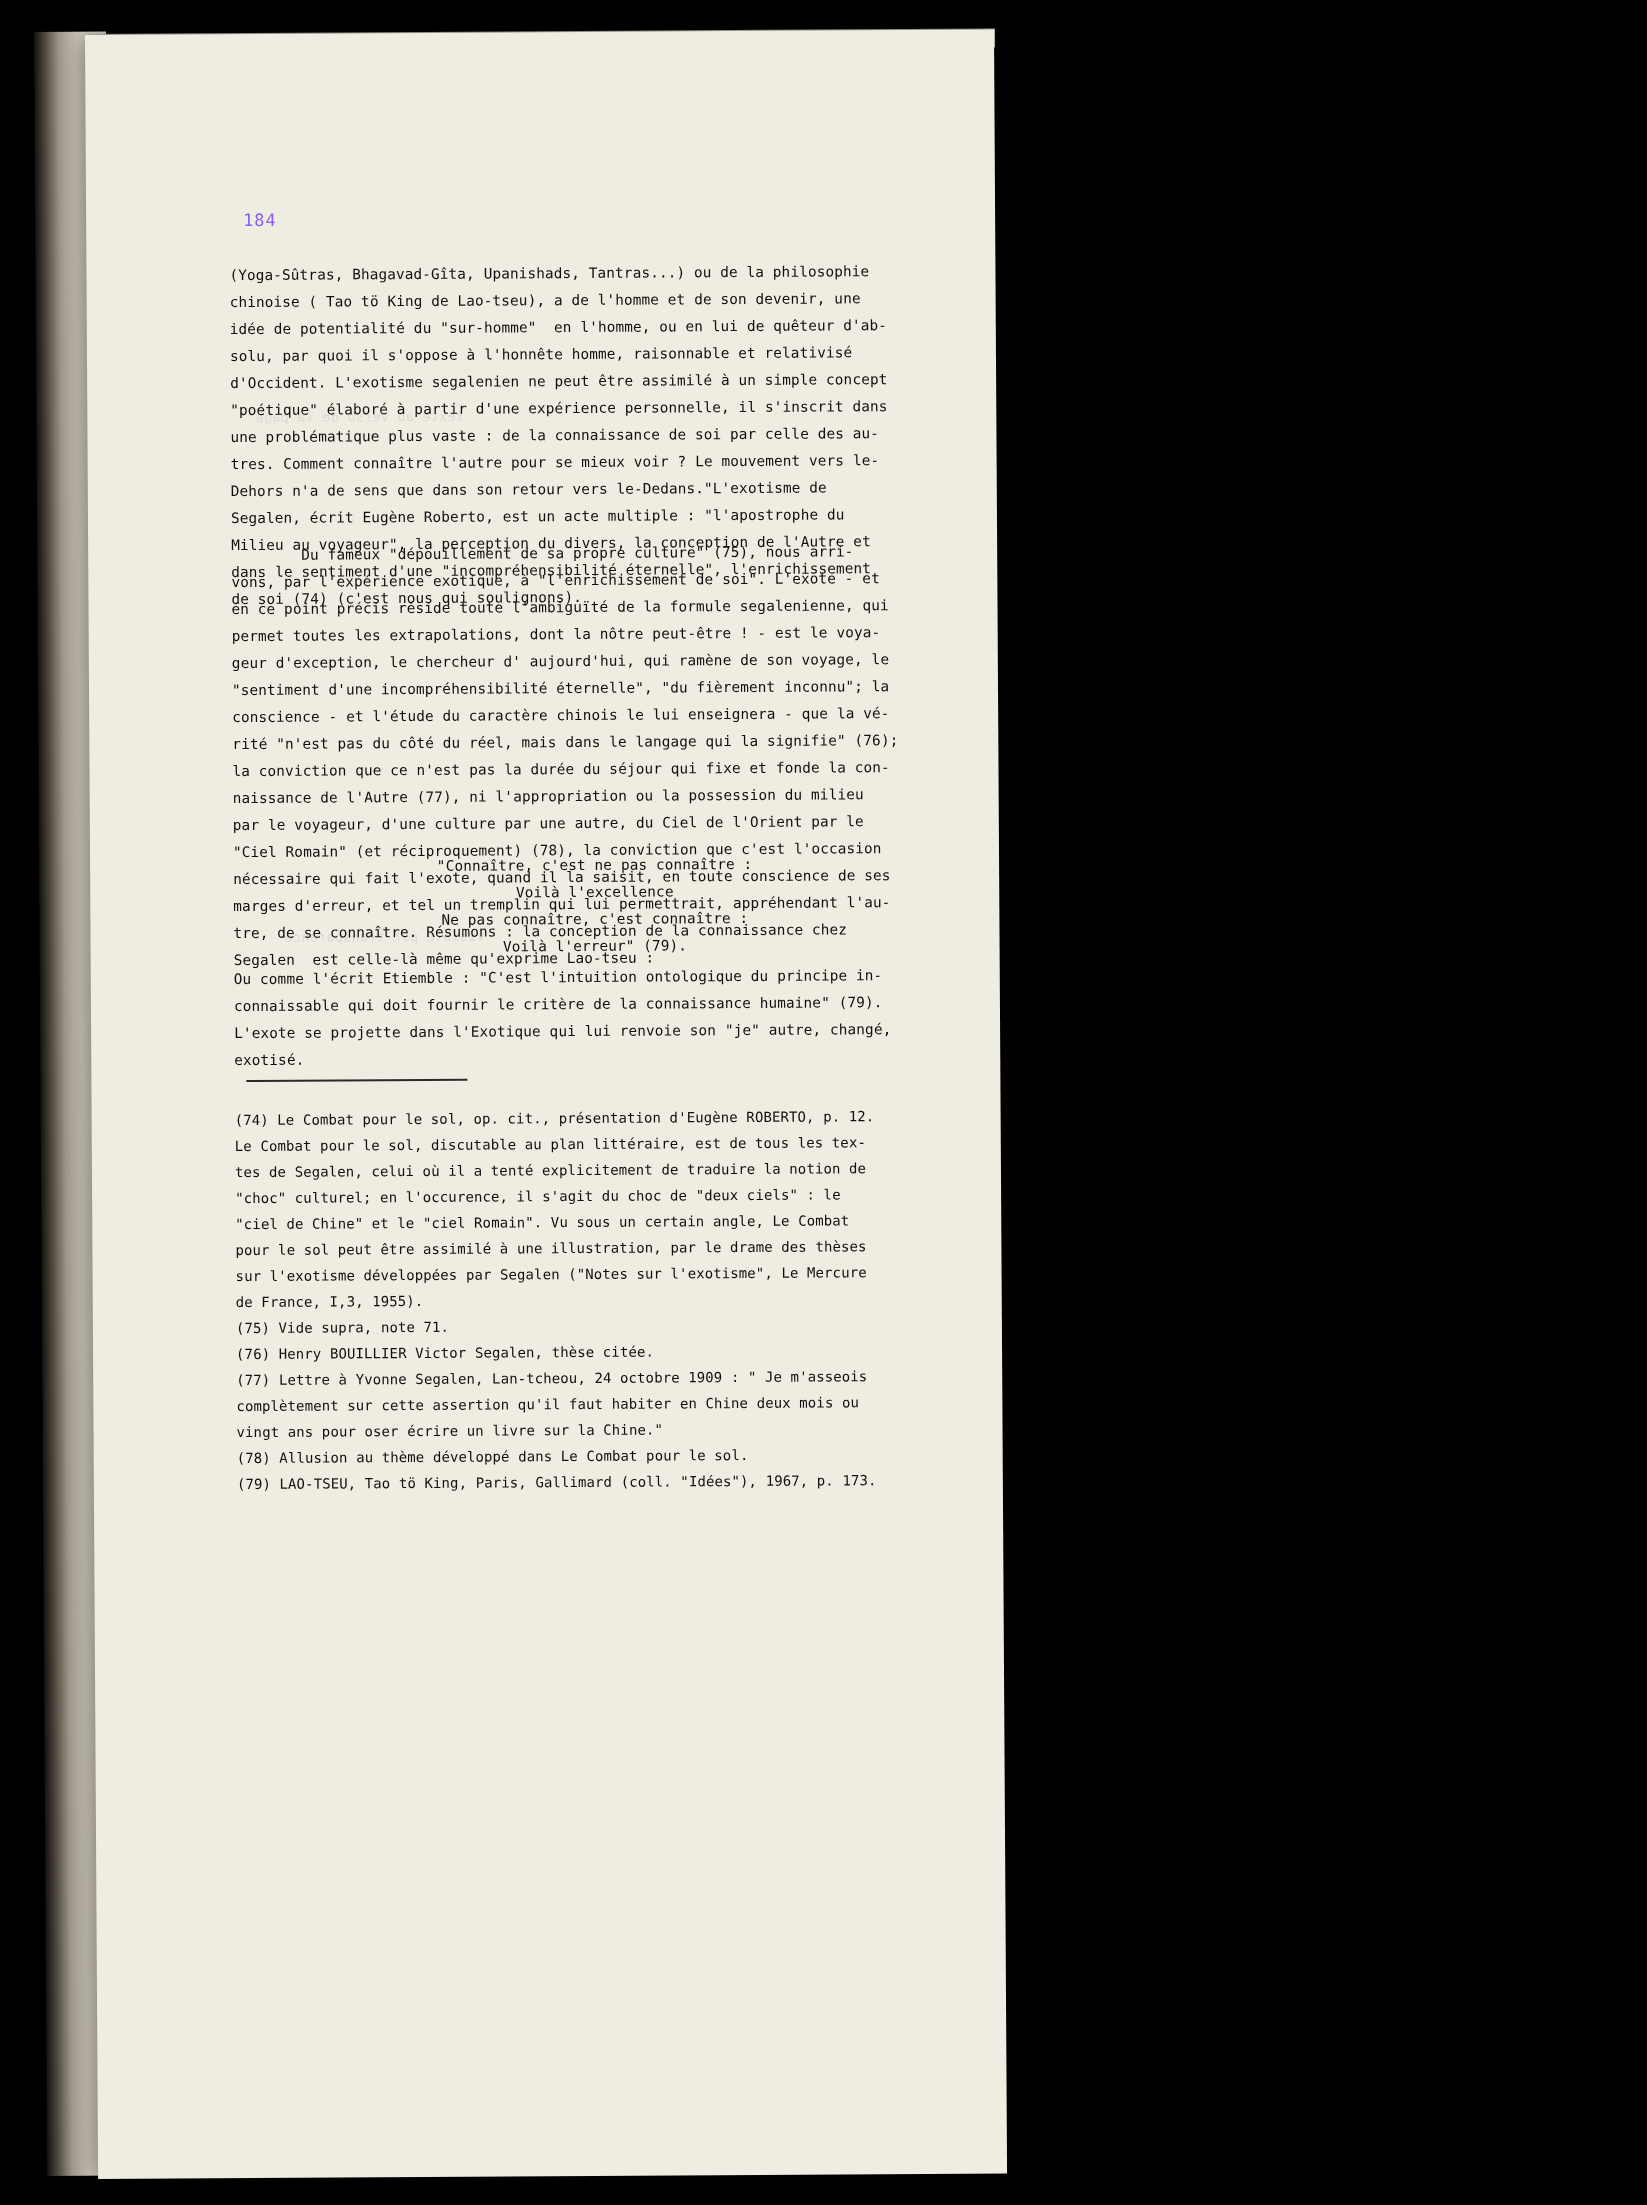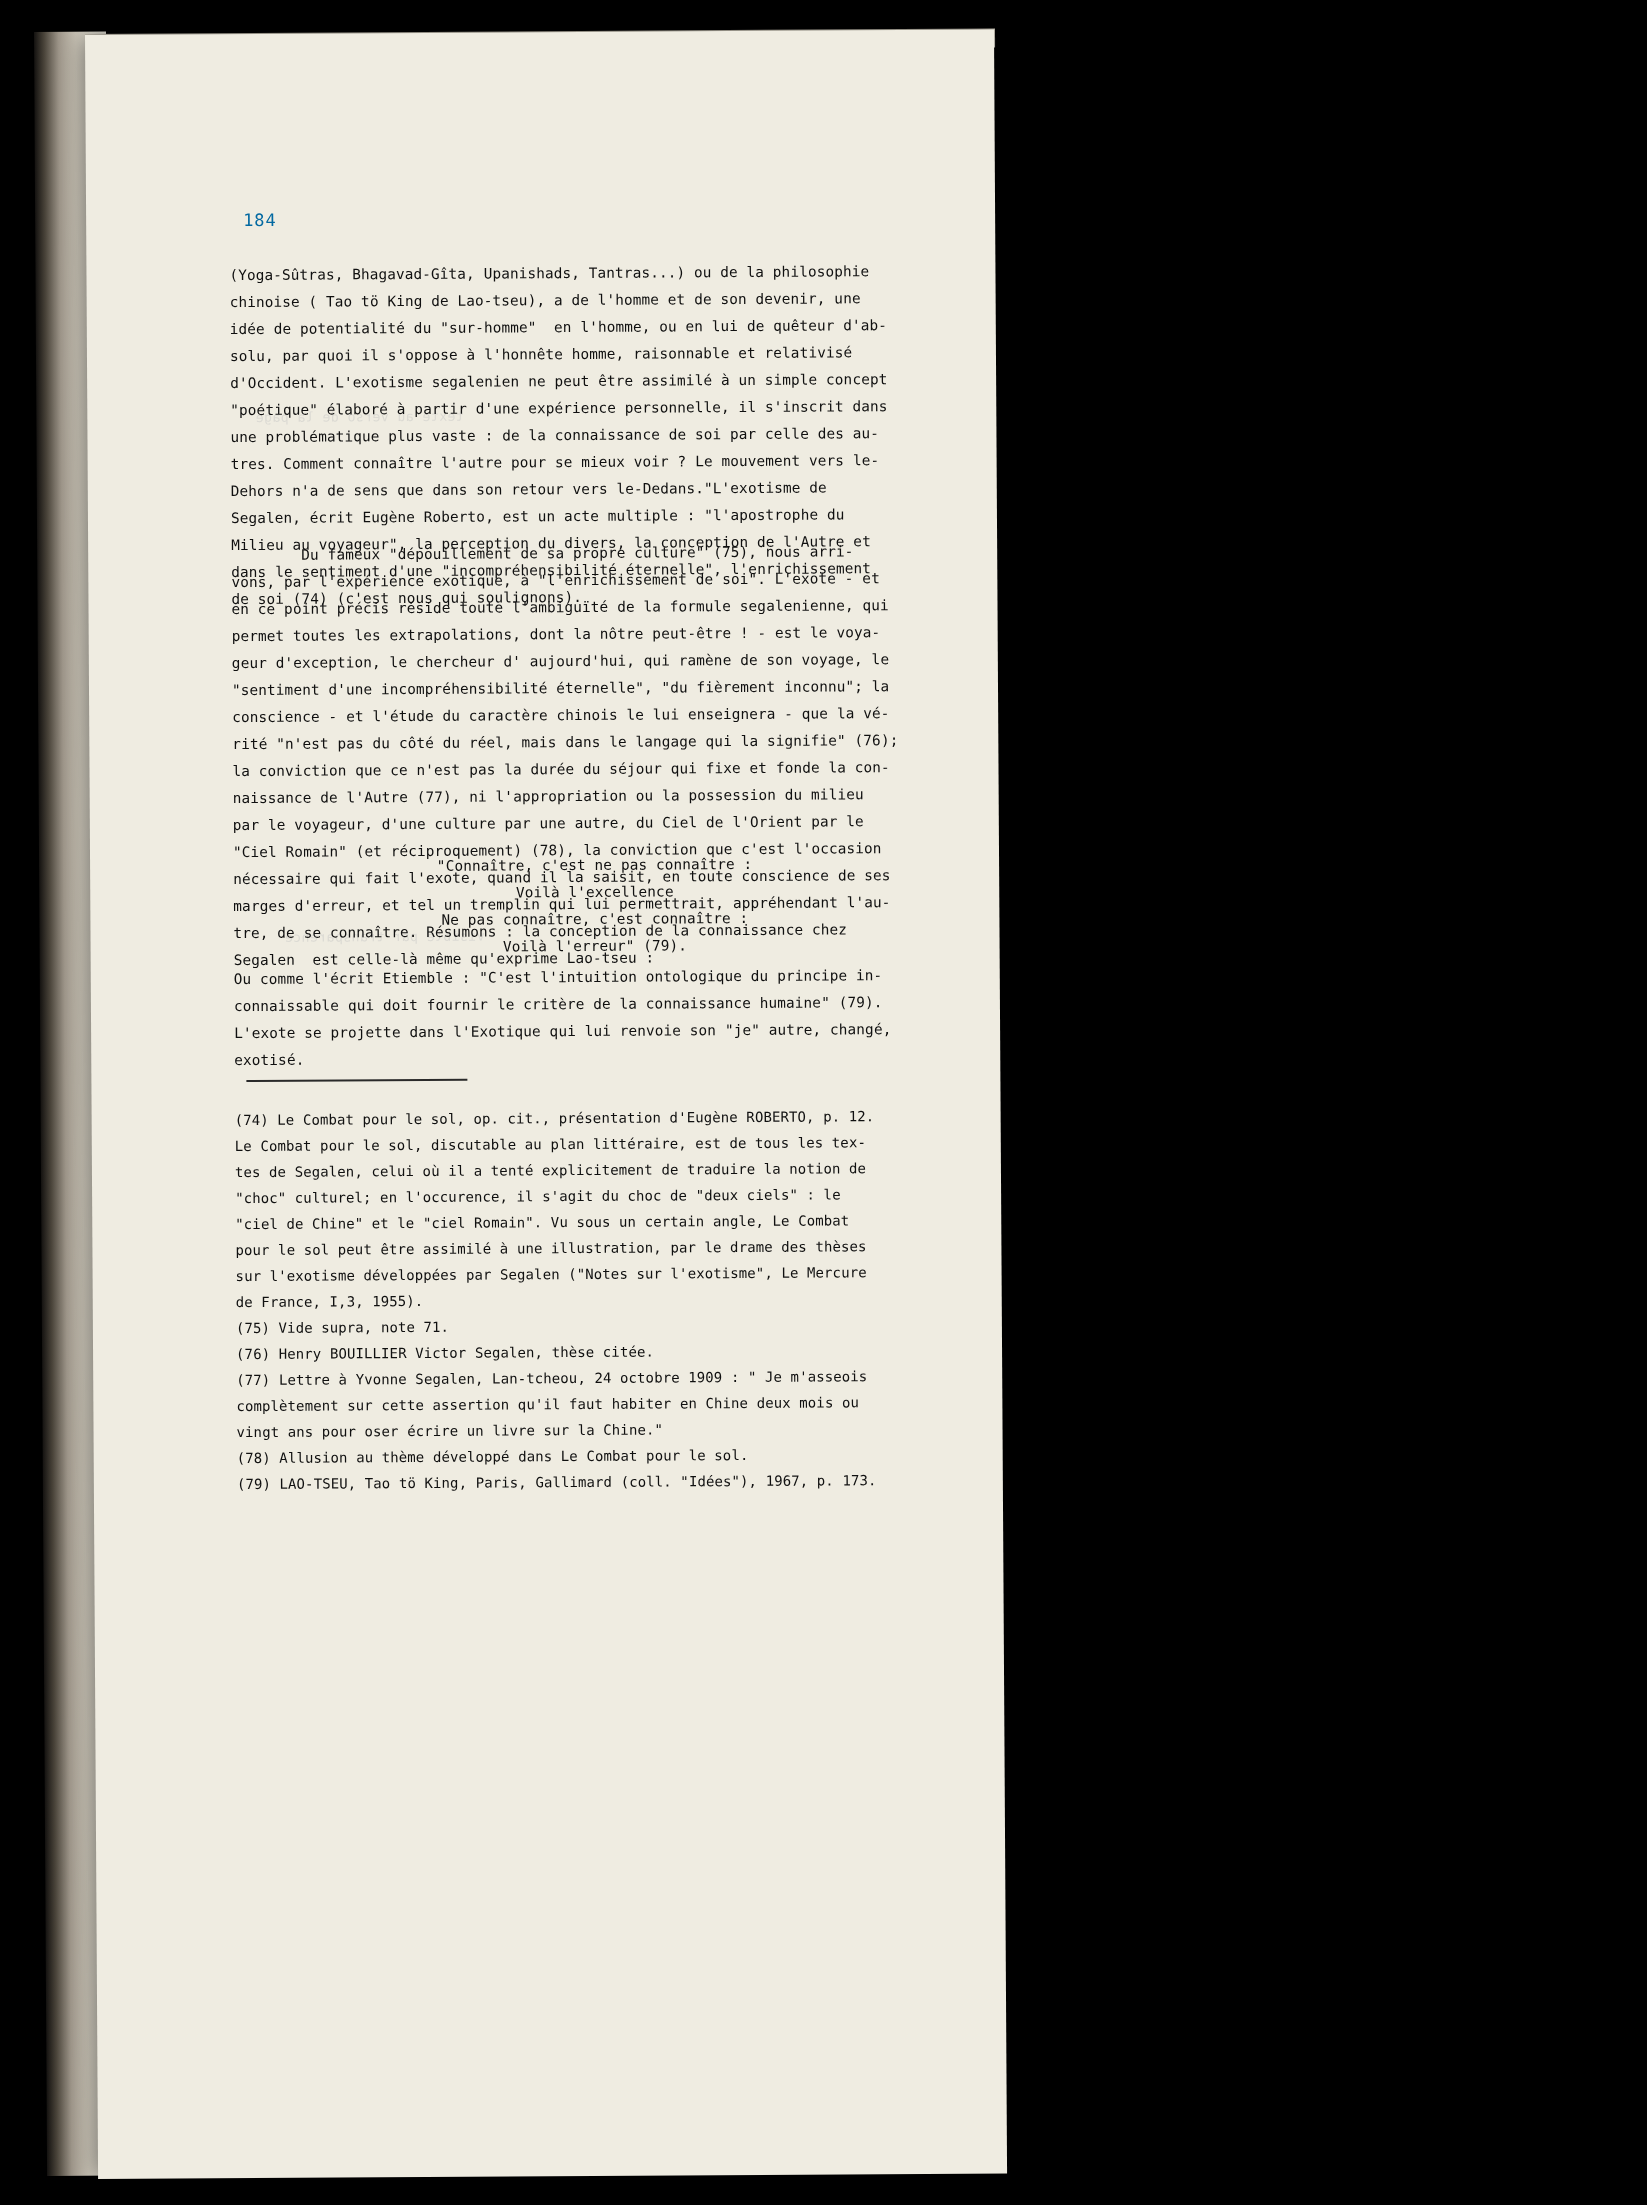--- a/index.html
+++ b/index.html
@@ -66,21 +66,21 @@
     left: 0;
     top: 0;
     width: 909px;
     height: 2144px;
   }
   .folio {
     position: absolute;
     left: 157px;
     top: 176px;
     font-size: 17px;
-    color: #0369a1;
+    color: #8b5cf6;
     letter-spacing: 0.9px;
   }
   .body-block {
     position: absolute;
     left: 143px;
     width: 723px;
     color: #101010;
     font-size: 14.4px;
     line-height: 27px;
     letter-spacing: 0.1px;

